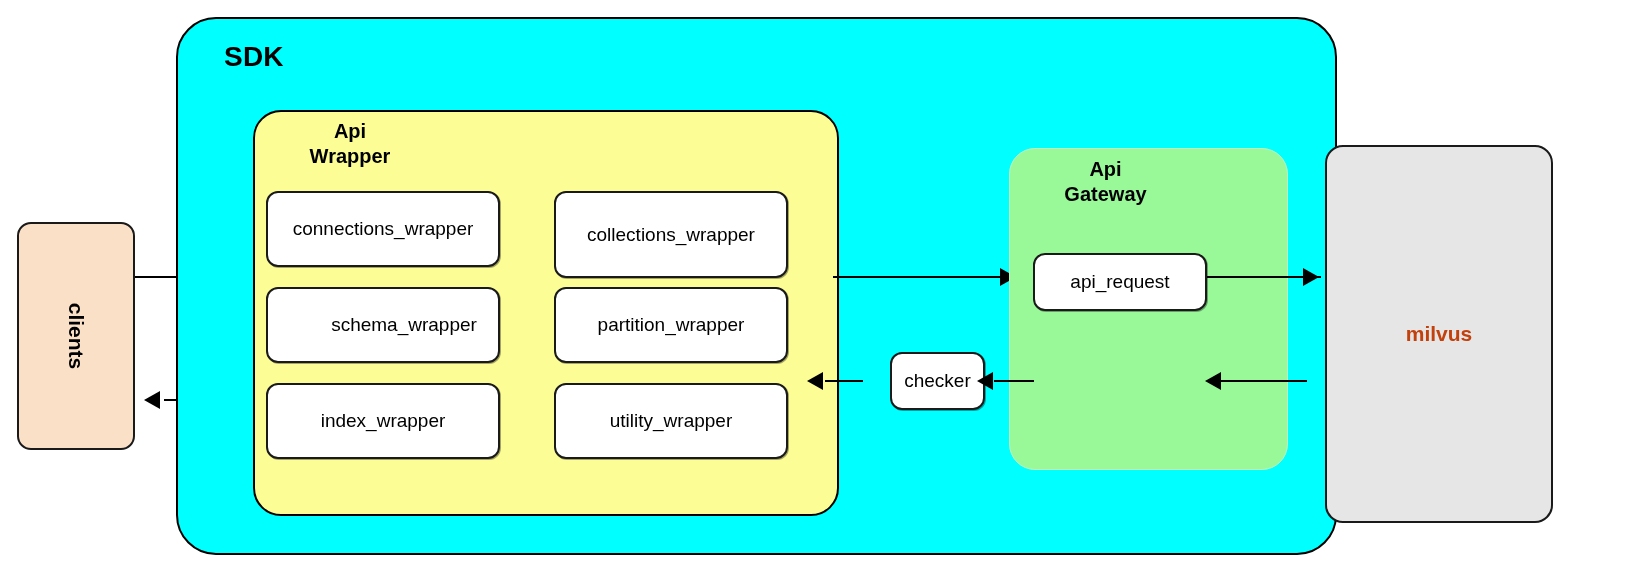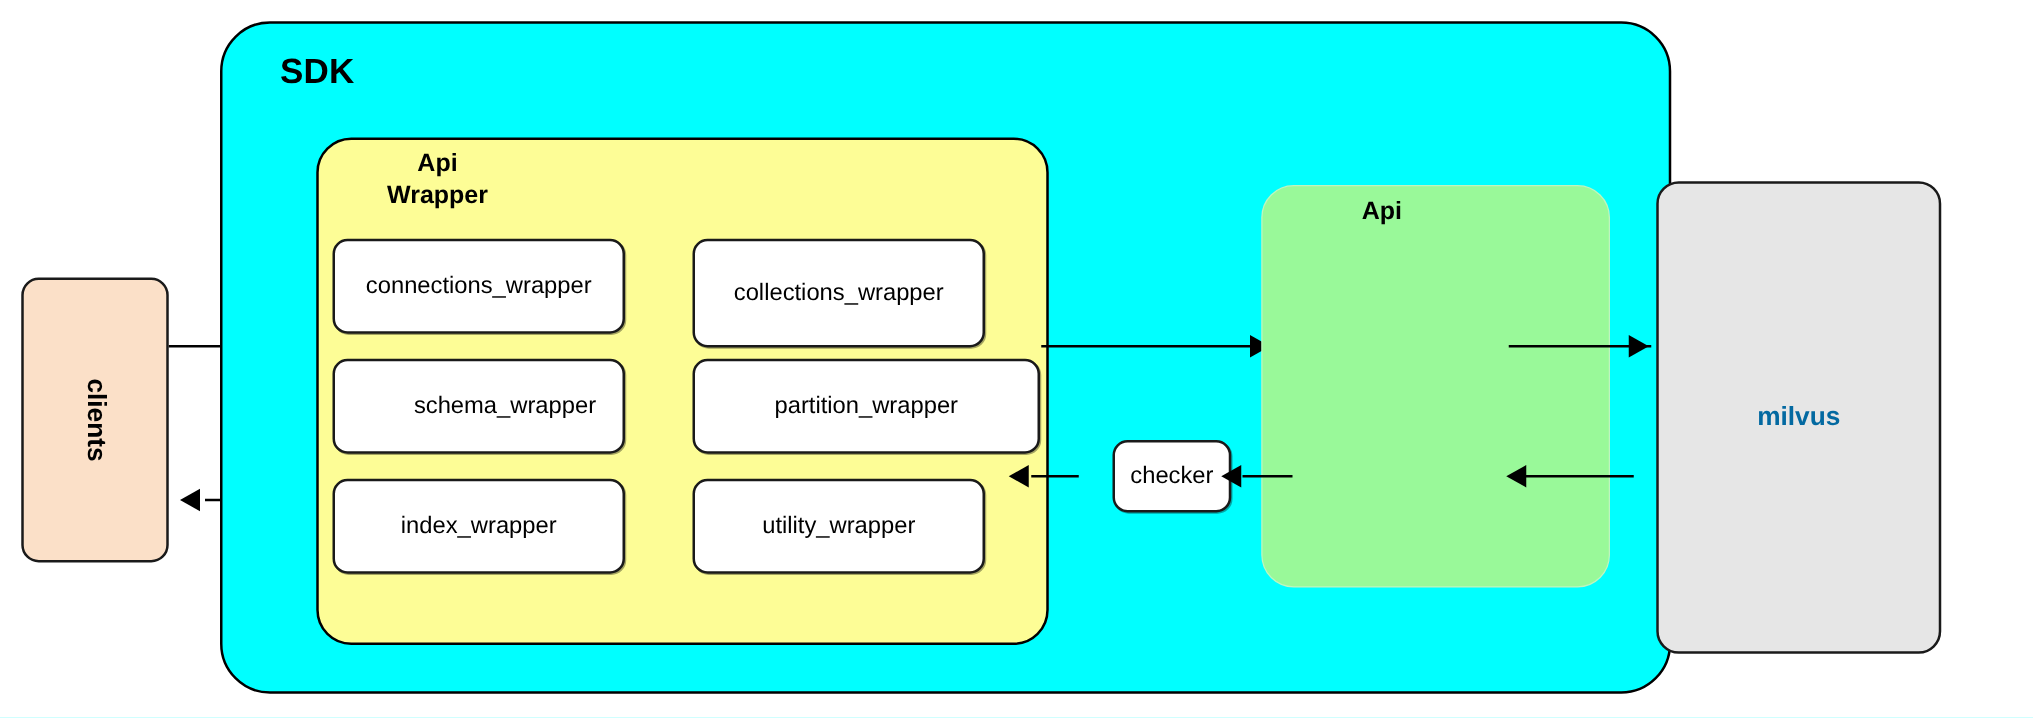--- a/index.html
+++ b/index.html
@@ -101,21 +101,21 @@
     border-radius: 12px;
     font-size: 19px;
     color: #000000;
     box-shadow: 1px 1px 0 rgba(0,0,0,0.35);
   }
 
   
   .w-connections { left: 266px;  top: 191px; width: 234px; height: 76px; }
   .w-collections { left: 554px;  top: 191px; width: 234px; height: 87px; }
   .w-schema      { left: 266px;  top: 287px; width: 234px; height: 76px; padding-left: 42px; }
-  .w-partition   { left: 554px;  top: 287px; width: 278px; height: 76px; }
+  .w-partition   { left: 554px;  top: 287px; width: 234px; height: 76px; }
   .w-index       { left: 266px;  top: 383px; width: 234px; height: 76px; }
   .w-utility     { left: 554px;  top: 383px; width: 234px; height: 76px; }
 
   
   .g-request  { left: 1033px; top: 253px; width: 174px; height: 58px; }
   .g-response { left: 1033px; top: 352px; width: 174px; height: 58px; }
 
   
   .n-checker { left: 890px; top: 352px; width: 95px; height: 58px; }
 
@@ -143,21 +143,21 @@
     top: 145px;
     width: 228px;
     height: 378px;
     background: #e6e6e6;
     border: 2px solid #1a1a1a;
     border-radius: 18px;
   }
   .milvus-label {
     font-size: 21px;
     font-weight: bold;
-    color: #0369a1;
+    color: #c2410c;
   }
 
   
   .line {
     position: absolute;
     background: #000000;
     height: 2px;
   }
   .arrow-r, .arrow-l {
     position: absolute;
@@ -229,23 +229,26 @@
     <span>index_wrapper</span>
   </div>
   <div class="box node w-utility">
     <span>utility_wrapper</span>
   </div>
 
   <div class="line c3-line"></div>
   <div class="arrow-r c3-arrow"></div>
 
   <div class="box apigw-box">
-    <span class="apigw-label"><span>Api</span></span>
-  </div>
-
+    <span class="apigw-label"><span>Api</span><span class="l2">Gateway</span></span>
+  </div>
+
+  <div class="box node g-request">
+    <span>api_request</span>
+  </div>
 
   <div class="box node n-checker">
     <span>checker</span>
   </div>
 
   <div class="line c4-line"></div>
   <div class="arrow-r c4-arrow"></div>
 
   <div class="line c5-line"></div>
   <div class="arrow-l c5-arrow"></div>

